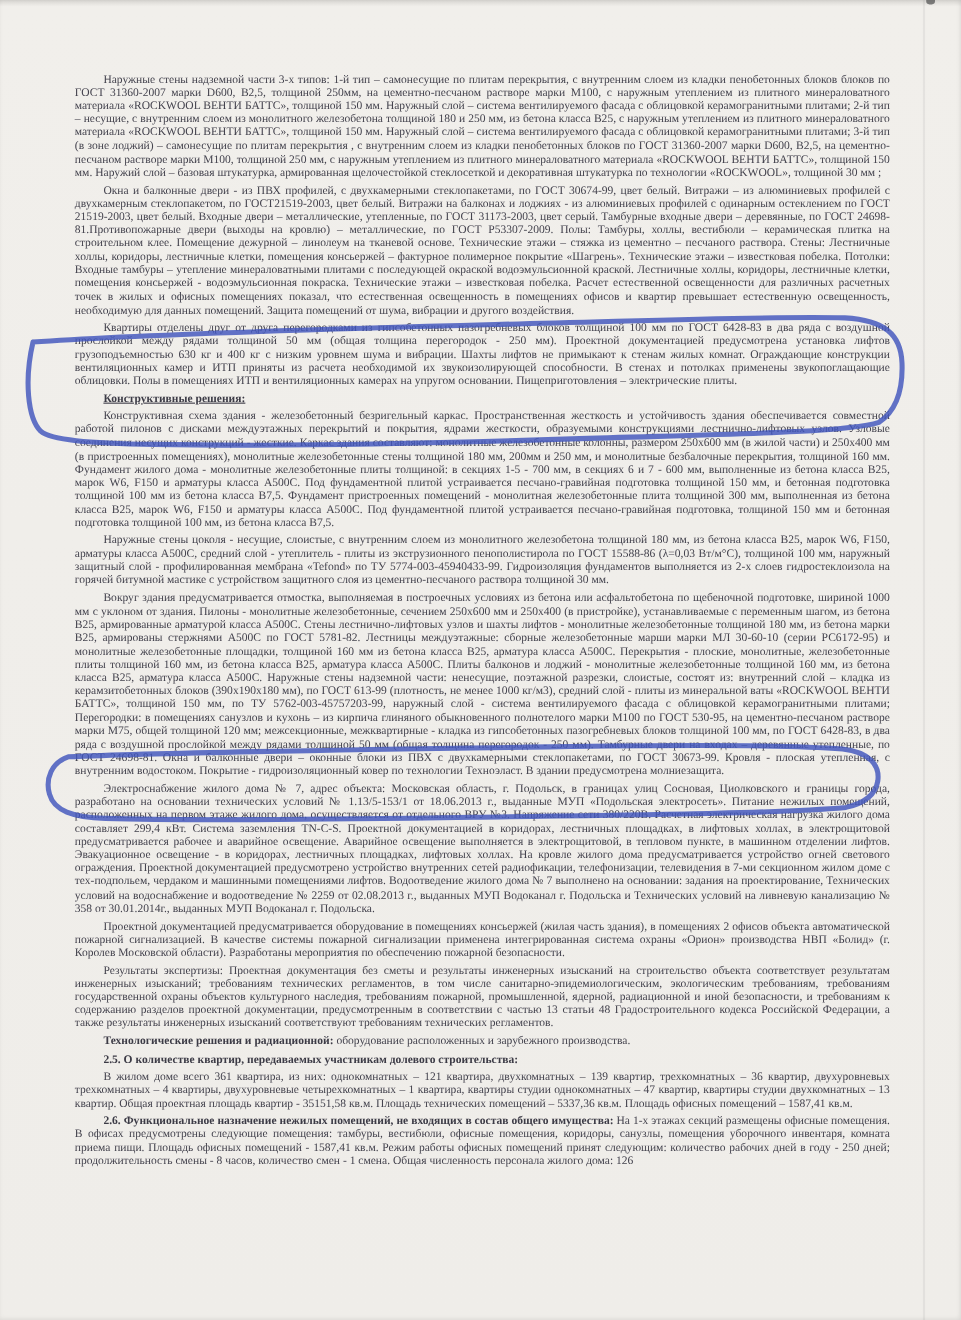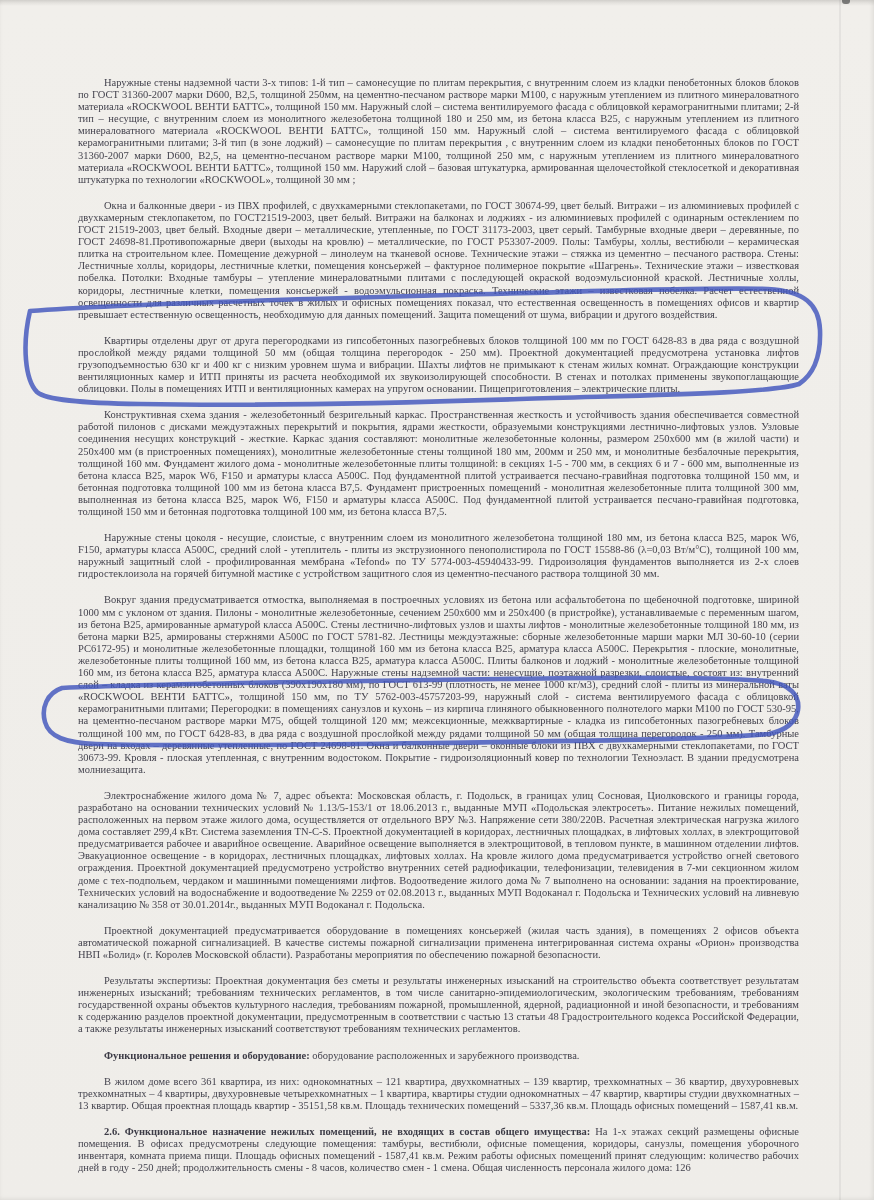--- a/index.html
+++ b/index.html
@@ -21,21 +21,21 @@
   .corner-mark{
     position:absolute;left:842px;top:0;width:8px;height:4px;
     background:#4d4d4d;border-radius:0 0 3px 3px;opacity:.7;
   }
   .content{
     position:absolute;left:64px;top:63px;width:749px;
     font-size:10.5px;line-height:12.1px;
     color:#44434e;
     text-align:justify;
   }
-  .content p{margin:14px;padding:0;text-indent:26px;}
+  .content p{margin:4px;padding:0;text-indent:26px;}
   .content .seg-b{font-weight:bold;color:#3c3b46;}
   .content .seg-u{text-decoration:underline;}
   svg.pen{
     position:absolute;left:0;top:0;width:874px;height:1200px;
     pointer-events:none;
   }
   svg.pen path{
     fill:none;stroke-width:4.6;stroke-linecap:round;stroke-linejoin:round;
     opacity:.82;
   }
@@ -44,27 +44,29 @@
 <body>
 
 <div class="page">
   <div class="fold"></div>
   <div class="corner-mark"></div>
 
   <div class="content" id="doc-content">
       <p><span>Наружные стены надземной части 3-х типов: 1-й тип – самонесущие по плитам перекрытия, с внутренним слоем из кладки пенобетонных блоков блоков по ГОСТ 31360-2007 марки D600, В2,5, толщиной 250мм, на цементно-песчаном растворе марки М100, с наружным утеплением из плитного минераловатного материала «ROCKWOOL ВЕНТИ БАТТС», толщиной 150 мм. Наружный слой – система вентилируемого фасада с облицовкой керамогранитными плитами; 2-й тип – несущие, с внутренним слоем из монолитного железобетона толщиной 180 и 250 мм, из бетона класса В25, с наружным утеплением из плитного минераловатного материала «ROCKWOOL ВЕНТИ БАТТС», толщиной 150 мм. Наружный слой – система вентилируемого фасада с облицовкой керамогранитными плитами; 3-й тип (в зоне лоджий) – самонесущие по плитам перекрытия , с внутренним слоем из кладки пенобетонных блоков по ГОСТ 31360-2007 марки D600, В2,5, на цементно-песчаном растворе марки М100, толщиной 250 мм, с наружным утеплением из плитного минераловатного материала «ROCKWOOL ВЕНТИ БАТТС», толщиной 150 мм. Наружий слой – базовая штукатурка, армированная щелочестойкой стеклосеткой и декоративная штукатурка по технологии «ROCKWOOL», толщиной 30 мм ;</span></p>
       <p><span>Окна и балконные двери - из ПВХ профилей, с двухкамерными стеклопакетами, по ГОСТ 30674-99, цвет белый. Витражи – из алюминиевых профилей с двухкамерным стеклопакетом, по ГОСТ21519-2003, цвет белый. Витражи на балконах и лоджиях - из алюминиевых профилей с одинарным остеклением по ГОСТ 21519-2003, цвет белый. Входные двери – металлические, утепленные, по ГОСТ 31173-2003, цвет серый. Тамбурные входные двери – деревянные, по ГОСТ 24698-81.Противопожарные двери (выходы на кровлю) – металлические, по ГОСТ Р53307-2009. Полы: Тамбуры, холлы, вестибюли – керамическая плитка на строительном клее. Помещение дежурной – линолеум на тканевой основе. Технические этажи – стяжка из цементно – песчаного раствора. Стены: Лестничные холлы, коридоры, лестничные клетки, помещения консьержей – фактурное полимерное покрытие «Шагрень». Технические этажи – известковая побелка. Потолки: Входные тамбуры – утепление минераловатными плитами с последующей окраской водоэмульсионной краской. Лестничные холлы, коридоры, лестничные клетки, помещения консьержей - водоэмульсионная покраска. Технические этажи – известковая побелка. Расчет естественной освещенности для различных расчетных точек в жилых и офисных помещениях показал, что естественная освещенность в помещениях офисов и квартир превышает естественную освещенность, необходимую для данных помещений. Защита помещений от шума, вибрации и другого воздействия.</span></p>
       <p><span>Квартиры отделены друг от друга перегородками из гипсобетонных пазогребневых блоков толщиной 100 мм по ГОСТ 6428-83 в два ряда с воздушной прослойкой между рядами толщиной 50 мм (общая толщина перегородок - 250 мм). Проектной документацией предусмотрена установка лифтов грузоподъемностью 630 кг и 400 кг с низким уровнем шума и вибрации. Шахты лифтов не примыкают к стенам жилых комнат. Ограждающие конструкции вентиляционных камер и ИТП приняты из расчета необходимой их звукоизолирующей способности. В стенах и потолках применены звукопоглащающие облицовки. Полы в помещениях ИТП и вентиляционных камерах на упругом основании. Пищеприготовления – электрические плиты.</span></p>
+      <p><span class="seg-b seg-u">Конструктивные решения:</span></p>
       <p><span>Конструктивная схема здания - железобетонный безригельный каркас. Пространственная жесткость и устойчивость здания обеспечивается совместной работой пилонов с дисками междуэтажных перекрытий и покрытия, ядрами жесткости, образуемыми конструкциями лестнично-лифтовых узлов. Узловые соединения несущих конструкций - жесткие. Каркас здания составляют: монолитные железобетонные колонны, размером 250х600 мм (в жилой части) и 250х400 мм (в пристроенных помещениях), монолитные железобетонные стены толщиной 180 мм, 200мм и 250 мм, и монолитные безбалочные перекрытия, толщиной 160 мм. Фундамент жилого дома - монолитные железобетонные плиты толщиной: в секциях 1-5 - 700 мм, в секциях 6 и 7 - 600 мм, выполненные из бетона класса В25, марок W6, F150 и арматуры класса А500С. Под фундаментной плитой устраивается песчано-гравийная подготовка толщиной 150 мм, и бетонная подготовка толщиной 100 мм из бетона класса В7,5. Фундамент пристроенных помещений - монолитная железобетонные плита толщиной 300 мм, выполненная из бетона класса В25, марок W6, F150 и арматуры класса А500С. Под фундаментной плитой устраивается песчано-гравийная подготовка, толщиной 150 мм и бетонная подготовка толщиной 100 мм, из бетона класса В7,5.</span></p>
       <p><span>Наружные стены цоколя - несущие, слоистые, с внутренним слоем из монолитного железобетона толщиной 180 мм, из бетона класса В25, марок W6, F150, арматуры класса А500С, средний слой - утеплитель - плиты из экструзионного пенополистирола по ГОСТ 15588-86 (λ=0,03 Вт/м°С), толщиной 100 мм, наружный защитный слой - профилированная мембрана «Tefond» по ТУ 5774-003-45940433-99. Гидроизоляция фундаментов выполняется из 2-х слоев гидростеклоизола на горячей битумной мастике с устройством защитного слоя из цементно-песчаного раствора толщиной 30 мм.</span></p>
       <p><span>Вокруг здания предусматривается отмостка, выполняемая в построечных условиях из бетона или асфальтобетона по щебеночной подготовке, шириной 1000 мм с уклоном от здания. Пилоны - монолитные железобетонные, сечением 250х600 мм и 250х400 (в пристройке), устанавливаемые с переменным шагом, из бетона В25, армированные арматурой класса А500С. Стены лестнично-лифтовых узлов и шахты лифтов - монолитные железобетонные толщиной 180 мм, из бетона марки В25, армированы стержнями А500С по ГОСТ 5781-82. Лестницы междуэтажные:  сборные железобетонные марши марки МЛ 30-60-10 (серии РС6172-95) и монолитные железобетонные площадки, толщиной 160 мм из бетона класса В25, арматура класса А500С. Перекрытия - плоские, монолитные, железобетонные плиты толщиной 160 мм, из бетона класса В25, арматура класса А500С. Плиты балконов и лоджий - монолитные железобетонные толщиной 160 мм, из бетона класса В25, арматура класса А500С. Наружные стены надземной части: ненесущие, поэтажной разрезки, слоистые, состоят из: внутренний слой – кладка из керамзитобетонных блоков (390х190х180 мм), по ГОСТ 613-99 (плотность, не менее 1000 кг/м3), средний слой - плиты из минеральной ваты «ROCKWOOL ВЕНТИ БАТТС», толщиной 150 мм, по ТУ 5762-003-45757203-99, наружный слой - система вентилируемого фасада с облицовкой керамогранитными плитами; Перегородки: в помещениях санузлов и кухонь – из кирпича глиняного обыкновенного полнотелого марки М100 по ГОСТ 530-95, на цементно-песчаном растворе марки М75, общей толщиной 120 мм; межсекционные, межквартирные - кладка из гипсобетонных пазогребневых блоков толщиной 100 мм, по ГОСТ 6428-83, в два ряда с воздушной прослойкой между рядами толщиной 50 мм (общая толщина перегородок - 250 мм). Тамбурные двери на входах – деревянные утепленные, по ГОСТ 24698-81. Окна и балконные двери – оконные блоки из ПВХ с двухкамерными стеклопакетами, по ГОСТ 30673-99. Кровля - плоская утепленная, с внутренним водостоком. Покрытие - гидроизоляционный ковер по технологии Техноэласт. В здании предусмотрена молниезащита.</span></p>
       <p><span>Электроснабжение жилого дома № 7, адрес объекта: Московская область, г. Подольск, в границах улиц Сосновая, Циолковского и границы города, разработано на основании технических условий № 1.13/5-153/1 от 18.06.2013 г., выданные МУП «Подольская электросеть». Питание нежилых помещений, расположенных на первом этаже жилого дома, осуществляется от отдельного ВРУ №3. Напряжение сети 380/220В. Расчетная электрическая нагрузка жилого дома составляет 299,4 кВт. Система заземления TN-C-S. Проектной документацией в коридорах, лестничных площадках, в лифтовых холлах, в электрощитовой предусматривается рабочее и аварийное освещение. Аварийное освещение выполняется в электрощитовой, в тепловом пункте, в машинном отделении лифтов. Эвакуационное освещение - в коридорах, лестничных площадках, лифтовых холлах. На кровле жилого дома предусматривается устройство огней светового ограждения. Проектной документацией предусмотрено устройство внутренних сетей радиофикации, телефонизации, телевидения в 7-ми секционном жилом доме с тех-подпольем, чердаком и машинными помещениями лифтов. Водоотведение жилого дома № 7 выполнено на основании: задания на проектирование, Технических условий на водоснабжение и водоотведение № 2259 от 02.08.2013 г., выданных МУП Водоканал г. Подольска и Технических условий на ливневую канализацию № 358 от 30.01.2014г., выданных МУП Водоканал г. Подольска.</span></p>
       <p><span>Проектной документацией предусматривается оборудование в помещениях консьержей (жилая часть здания), в помещениях 2 офисов объекта автоматической пожарной сигнализацией. В качестве системы пожарной сигнализации применена интегрированная система охраны «Орион» производства НВП «Болид» (г. Королев Московской области). Разработаны мероприятия по обеспечению пожарной безопасности.</span></p>
       <p><span>Результаты экспертизы: Проектная документация без сметы и результаты инженерных изысканий на строительство объекта соответствует результатам инженерных изысканий; требованиям технических регламентов, в том числе санитарно-эпидемиологическим, экологическим требованиям, требованиям государственной охраны объектов культурного наследия, требованиям пожарной, промышленной, ядерной, радиационной и иной безопасности, и требованиям к содержанию разделов проектной документации, предусмотренным в соответствии с частью 13 статьи 48 Градостроительного кодекса Российской Федерации, а также результаты инженерных изысканий соответствуют требованиям технических регламентов.</span></p>
-      <p><span class="seg-b">Функциональное решения и оборудование:</span><span> оборудование расположенных и зарубежного производства.</span></p>
+      <p><span class="seg-b">Технологические решения и радиационной:</span><span> оборудование расположенных и зарубежного производства.</span></p>
+      <p><span class="seg-b">2.5. О количестве квартир, передаваемых участникам долевого строительства:</span></p>
       <p><span>В жилом доме всего 361 квартира, из них: однокомнатных – 121 квартира, двухкомнатных – 139 квартир, трехкомнатных – 36 квартир, двухуровневых трехкомнатных – 4 квартиры, двухуровневые четырехкомнатных – 1 квартира, квартиры студии однокомнатных – 47 квартир, квартиры студии двухкомнатных – 13 квартир. Общая проектная площадь квартир - 35151,58 кв.м. Площадь технических помещений – 5337,36 кв.м. Площадь офисных помещений – 1587,41 кв.м.</span></p>
       <p><span class="seg-b">2.6. Функциональное назначение нежилых помещений, не входящих в состав общего имущества:</span><span> На 1-х этажах секций размещены офисные помещения. В офисах предусмотрены следующие помещения: тамбуры, вестибюли, офисные помещения, коридоры, санузлы, помещения уборочного инвентаря, комната приема пищи. Площадь офисных помещений - 1587,41 кв.м. Режим работы офисных помещений принят следующим: количество рабочих дней в году - 250 дней; продолжительность смены - 8 часов, количество смен - 1 смена. Общая численность персонала жилого дома: 126</span></p>
     </div>
 
   <svg class="pen" viewBox="0 0 874 1200" aria-hidden="true">
     <path id="pen-oval-1" d="M 30 311
          C 120 304, 300 299, 450 295
          C 580 292, 700 287, 768 289
          C 804 291, 819 304, 820 330
          C 821 356, 814 374, 799 384

